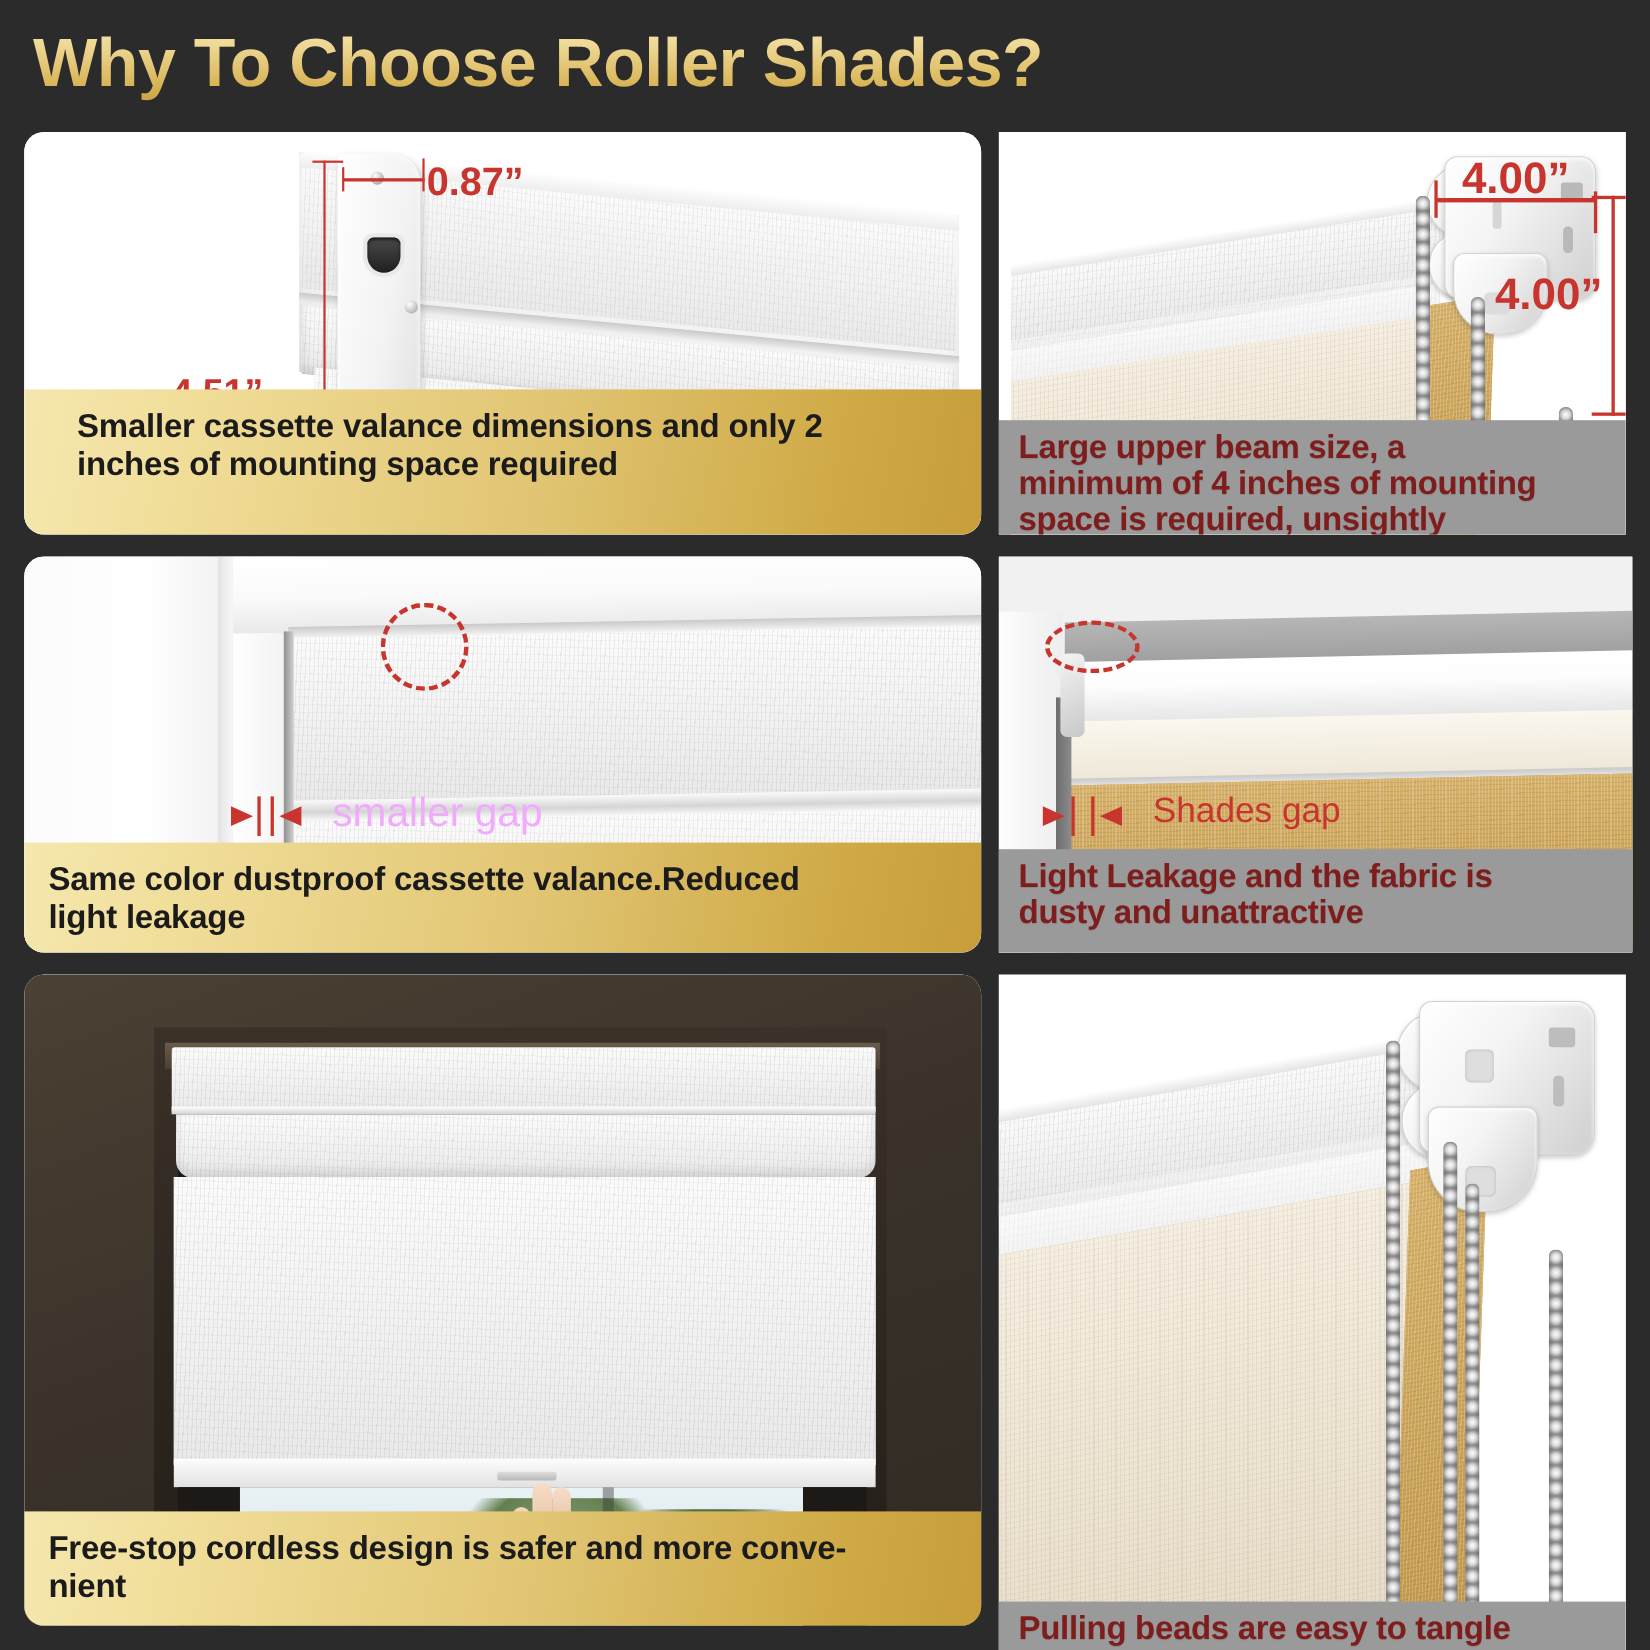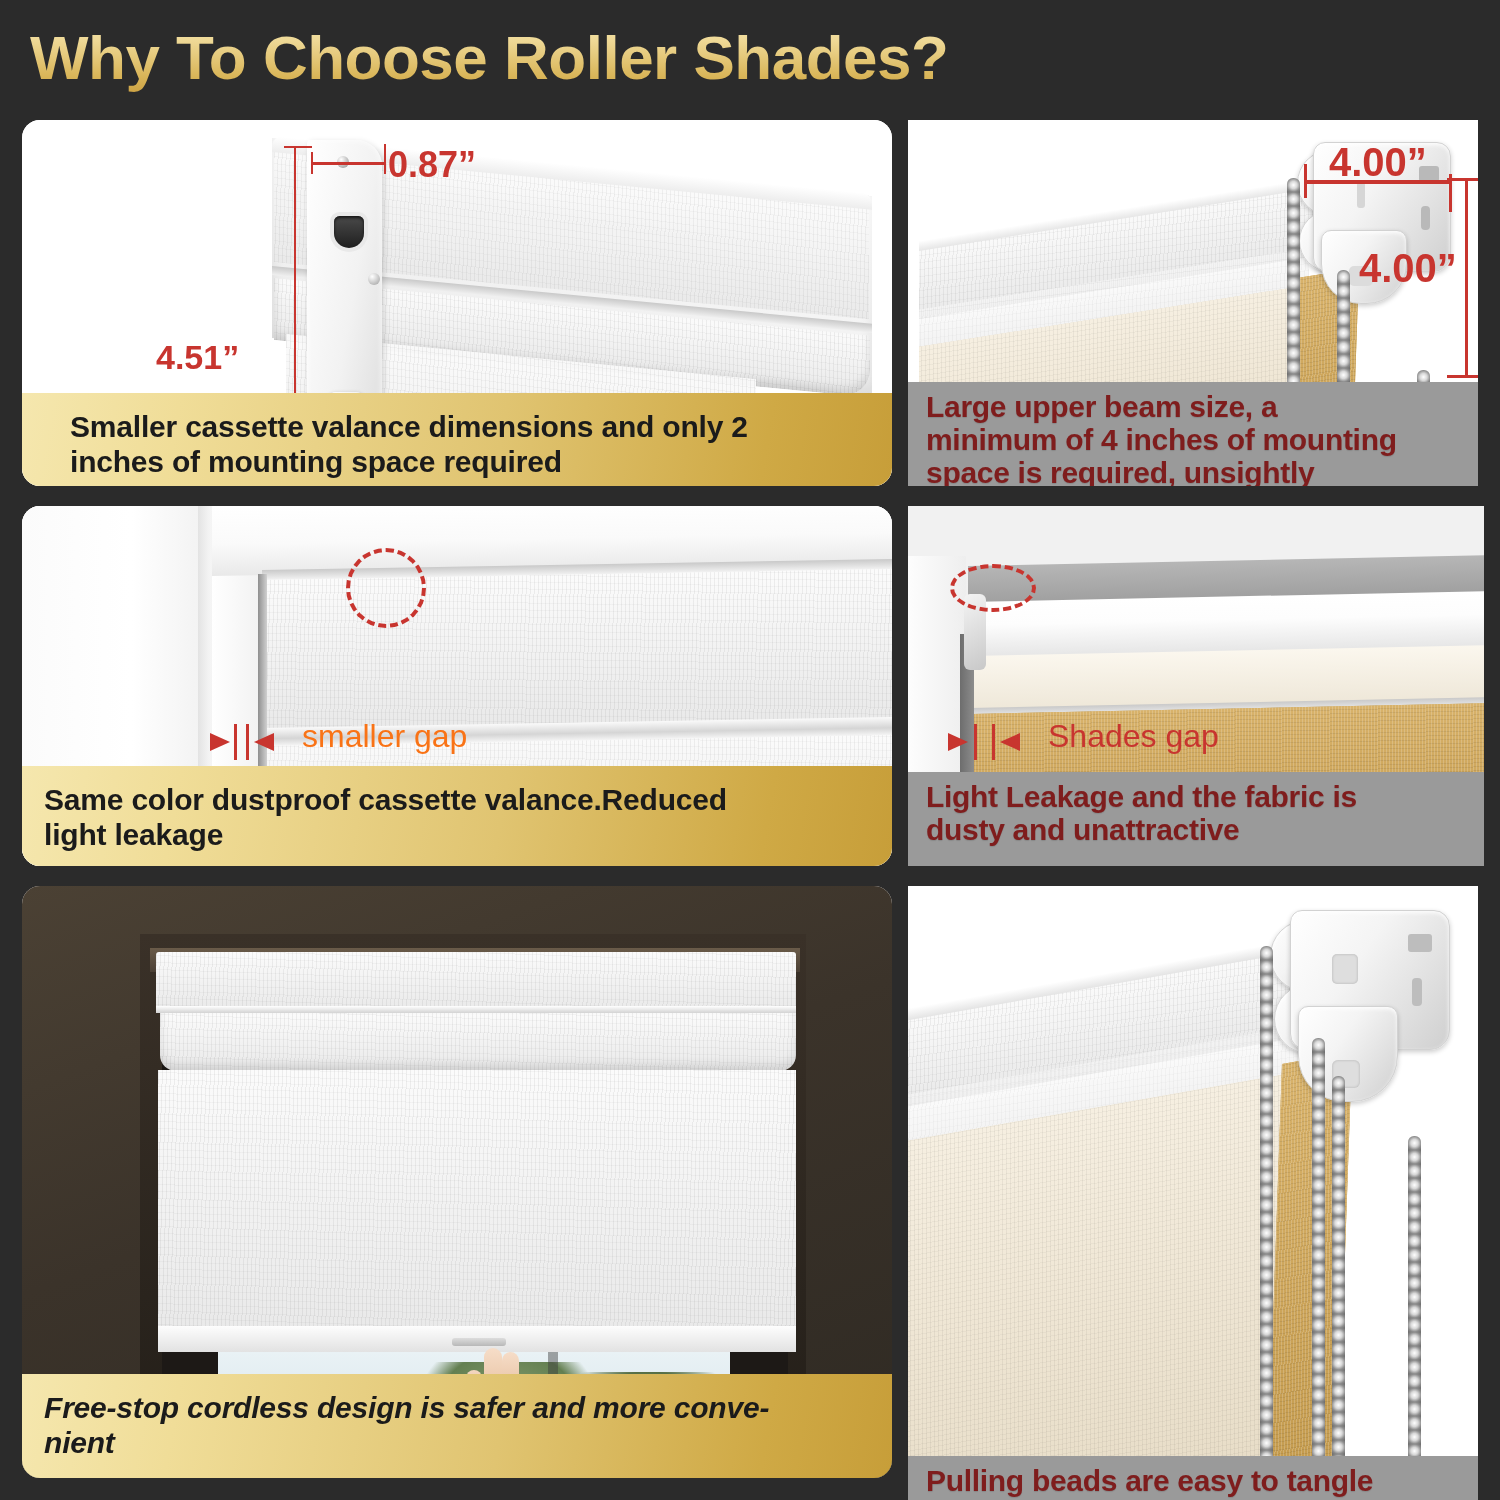--- a/index.html
+++ b/index.html
@@ -179,21 +179,21 @@
       <div class="dim-line" style="left:262px; top:26px; width:28px; height:2px;"></div>
       <div class="dim-line" style="left:262px; top:344px; width:28px; height:2px;"></div>
       <div class="dim-label" style="left:134px; top:218px; font-size:34px;">4.51”</div>
 
       <div class="dim-line" style="left:290px; top:42px; width:74px; height:3px;"></div>
       <div class="dim-line" style="left:289px; top:32px; width:2px; height:22px;"></div>
       <div class="dim-line" style="left:362px; top:24px; width:2px; height:30px;"></div>
       <div class="dim-label" style="left:366px; top:24px; font-size:36px;">0.87”</div>
     </div>
 
-    <div class="caption gold" style="height:93px;padding-left:48px;">Smaller cassette valance dimensions and only 2
+    <div class="caption gold" style="height:132px;padding-left:48px;">Smaller cassette valance dimensions and only 2
 inches of mounting space required</div>
   </div>
 
   <div class="panel right" style="left:908px; top:120px; width:570px; height:366px;">
     <div class="photo" style="background:#ffffff;margin-left:11px;">
 
       <div class="wtex" style="position:absolute;left:-10px;top:60px;width:420px;height:74px;
                   transform:skewY(-9deg);transform-origin:right top;"></div>
       <div style="position:absolute;left:-10px;top:56px;width:420px;height:10px;
                   background:linear-gradient(180deg,#ffffff,#e6e6e6);
@@ -277,21 +277,21 @@
 
   <div style="position:absolute; left:210px; top:722px; width:320px; height:40px;">
     <div style="position:absolute;left:0;top:11px;width:0;height:0;
                 border-top:9px solid transparent;border-bottom:9px solid transparent;
                 border-left:20px solid #c8352f;"></div>
     <div style="position:absolute;left:24px;top:2px;width:3px;height:36px;background:#c8352f;"></div>
     <div style="position:absolute;left:36px;top:2px;width:3px;height:36px;background:#c8352f;"></div>
     <div style="position:absolute;left:44px;top:11px;width:0;height:0;
                 border-top:9px solid transparent;border-bottom:9px solid transparent;
                 border-right:20px solid #c8352f;"></div>
-    <div style="position:absolute;left:92px;top:-4px;color:#f97316;font-size:32px;white-space:nowrap;">smaller gap</div>
+    <div style="position:absolute;left:92px;top:-4px;color:#f0abfc;font-size:37px;white-space:nowrap;">smaller gap</div>
   </div>
 
   <div class="panel right" style="left:908px; top:506px; width:576px; height:360px;">
     <div class="photo" style="background:linear-gradient(180deg,#f2f2f2,#eaeaea);">
 
       <div style="position:absolute;left:0;top:0;width:100%;height:62px;background:#f1f1f1;"></div>
 
       <div style="position:absolute;left:60px;top:60px;width:520px;height:42px;
                   background:linear-gradient(180deg,#b6b6b6,#9d9d9d);
                   transform:skewY(-1.2deg);transform-origin:left top;"></div>
@@ -332,21 +332,21 @@
                 border-top:9px solid transparent;border-bottom:9px solid transparent;
                 border-left:20px solid #c8352f;"></div>
     <div style="position:absolute;left:26px;top:2px;width:3px;height:36px;background:#c8352f;"></div>
     <div style="position:absolute;left:44px;top:2px;width:3px;height:36px;background:#c8352f;"></div>
     <div style="position:absolute;left:52px;top:11px;width:0;height:0;
                 border-top:9px solid transparent;border-bottom:9px solid transparent;
                 border-right:20px solid #c8352f;"></div>
     <div style="position:absolute;left:100px;top:-4px;color:#c8352f;font-size:32px;white-space:nowrap;">Shades gap</div>
   </div>
 
-  <div class="panel left" style="left:22px; top:886px; width:870px; height:592px;font-style:italic;">
+  <div class="panel left" style="left:22px; top:886px; width:870px; height:592px;">
     <div class="photo" style="background:linear-gradient(160deg,#4b4134 0%,#3b332a 45%,#2f2a23 100%);">
 
       <div style="position:absolute;left:118px;top:48px;width:666px;height:500px;
                   background:linear-gradient(180deg,#3a3128,#241f19);"></div>
 
       <div style="position:absolute;left:140px;top:64px;width:624px;height:484px;
                   background:#1b1714;"></div>
 
       <div style="position:absolute;left:128px;top:62px;width:650px;height:24px;
                   background:linear-gradient(180deg,#6a5b49,#4b4035);"></div>

